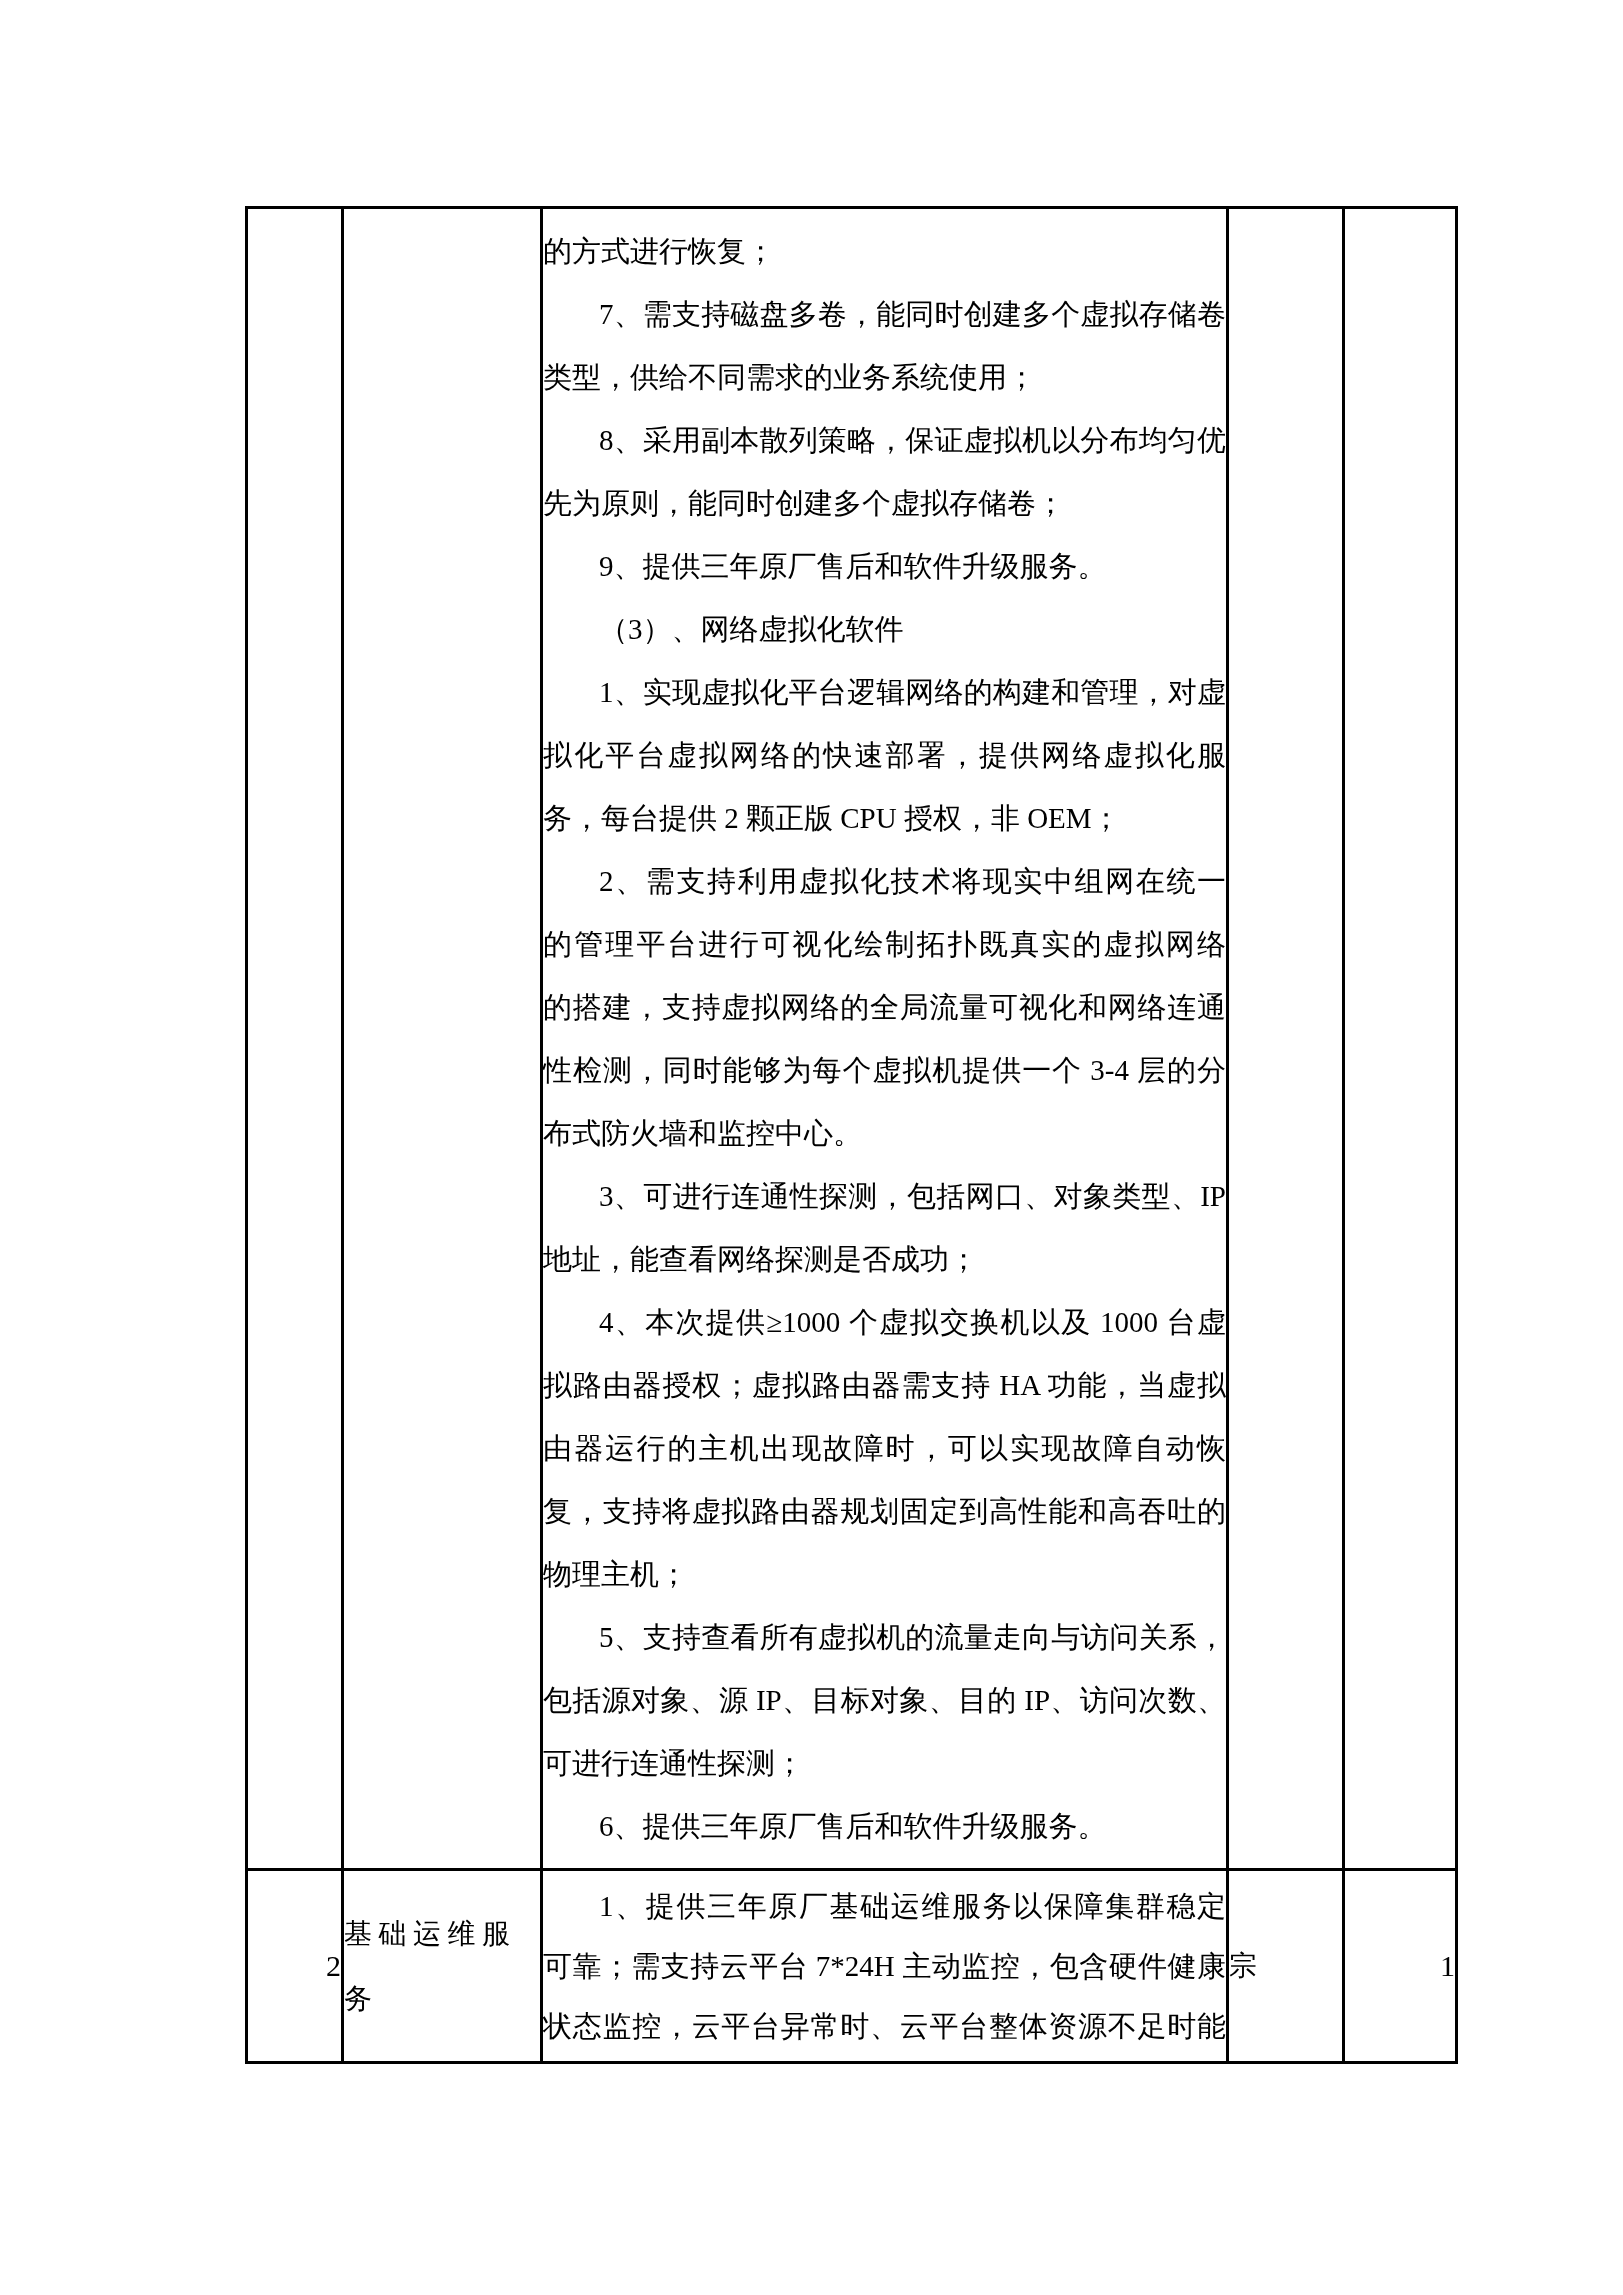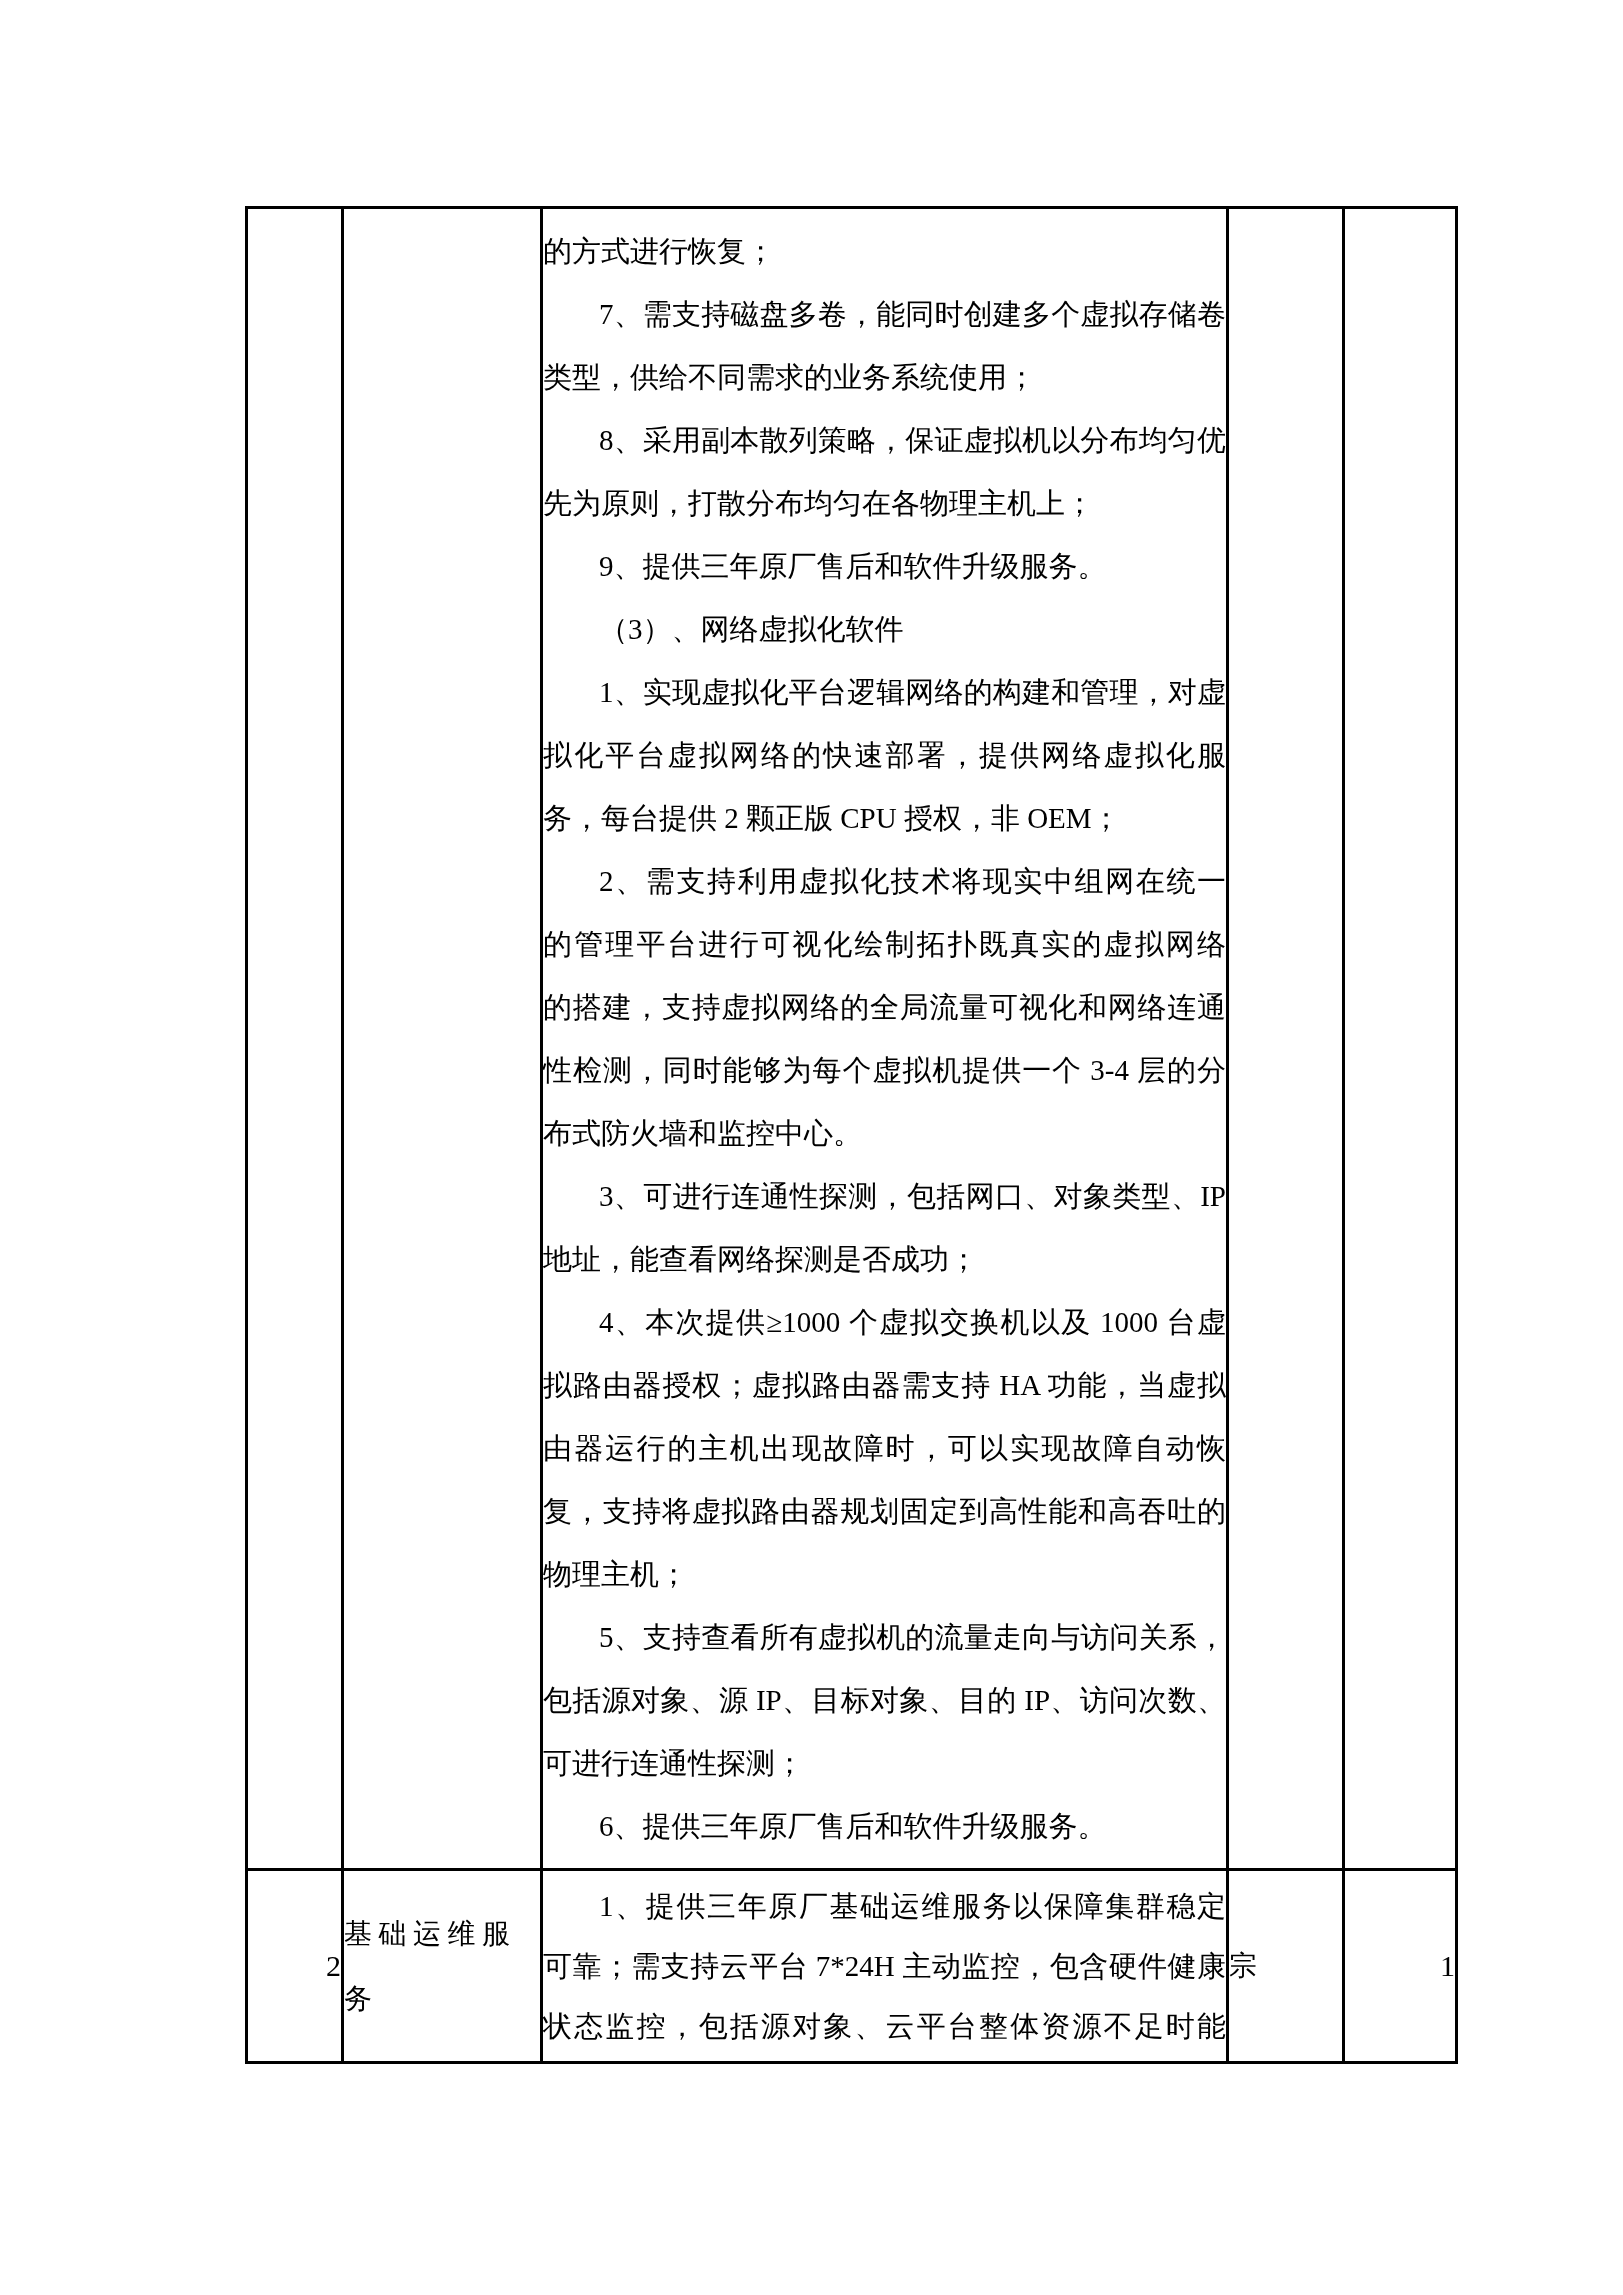--- a/index.html
+++ b/index.html
@@ -105,21 +105,21 @@
     </colgroup>
     <tbody>
         <tr class="r1">
       <td></td>
       <td></td>
       <td class="spec-cell">
             <div class="line">的方式进行恢复；</div>
             <div class="line indent fill">7、需支持磁盘多卷，能同时创建多个虚拟存储卷</div>
             <div class="line">类型，供给不同需求的业务系统使用；</div>
             <div class="line indent fill">8、采用副本散列策略，保证虚拟机以分布均匀优</div>
-            <div class="line">先为原则，打散分布均匀在各物理主机上；</div>
+            <div class="line">先为原则，能同时创建多个虚拟存储卷；</div>
             <div class="line indent">9、提供三年原厂售后和软件升级服务。</div>
             <div class="line indent">（3）、网络虚拟化软件</div>
             <div class="line indent fill">1、实现虚拟化平台逻辑网络的构建和管理，对虚</div>
             <div class="line fill">拟化平台虚拟网络的快速部署，提供网络虚拟化服</div>
             <div class="line">务，每台提供 2 颗正版 CPU 授权，非 OEM；</div>
             <div class="line indent fill">2、需支持利用虚拟化技术将现实中组网在统一</div>
             <div class="line fill">的管理平台进行可视化绘制拓扑既真实的虚拟网络</div>
             <div class="line fill">的搭建，支持虚拟网络的全局流量可视化和网络连通</div>
             <div class="line fill">性检测，同时能够为每个虚拟机提供一个 3-4 层的分</div>
             <div class="line">布式防火墙和监控中心。</div>
@@ -140,21 +140,21 @@
     </tr>
     <tr class="r2">
       <td class="num-cell">2</td>
       <td class="name-cell">
         <div class="name-line spread">基础运维服</div>
         <div class="name-line">务</div>
       </td>
       <td class="spec-cell row2-spec-cell">
             <div class="line indent fill">1、提供三年原厂基础运维服务以保障集群稳定</div>
             <div class="line fill">可靠；需支持云平台 7*24H 主动监控，包含硬件健康</div>
-            <div class="line fill">状态监控，包括源对象、云平台整体资源不足时能</div>
+            <div class="line fill">状态监控，云平台异常时、云平台整体资源不足时能</div>
           </td>
       <td class="unit-cell">宗</td>
       <td class="qty-cell">1</td>
     </tr>
   </tbody>
     </table>
 </div>
 
 
 </body></html>

